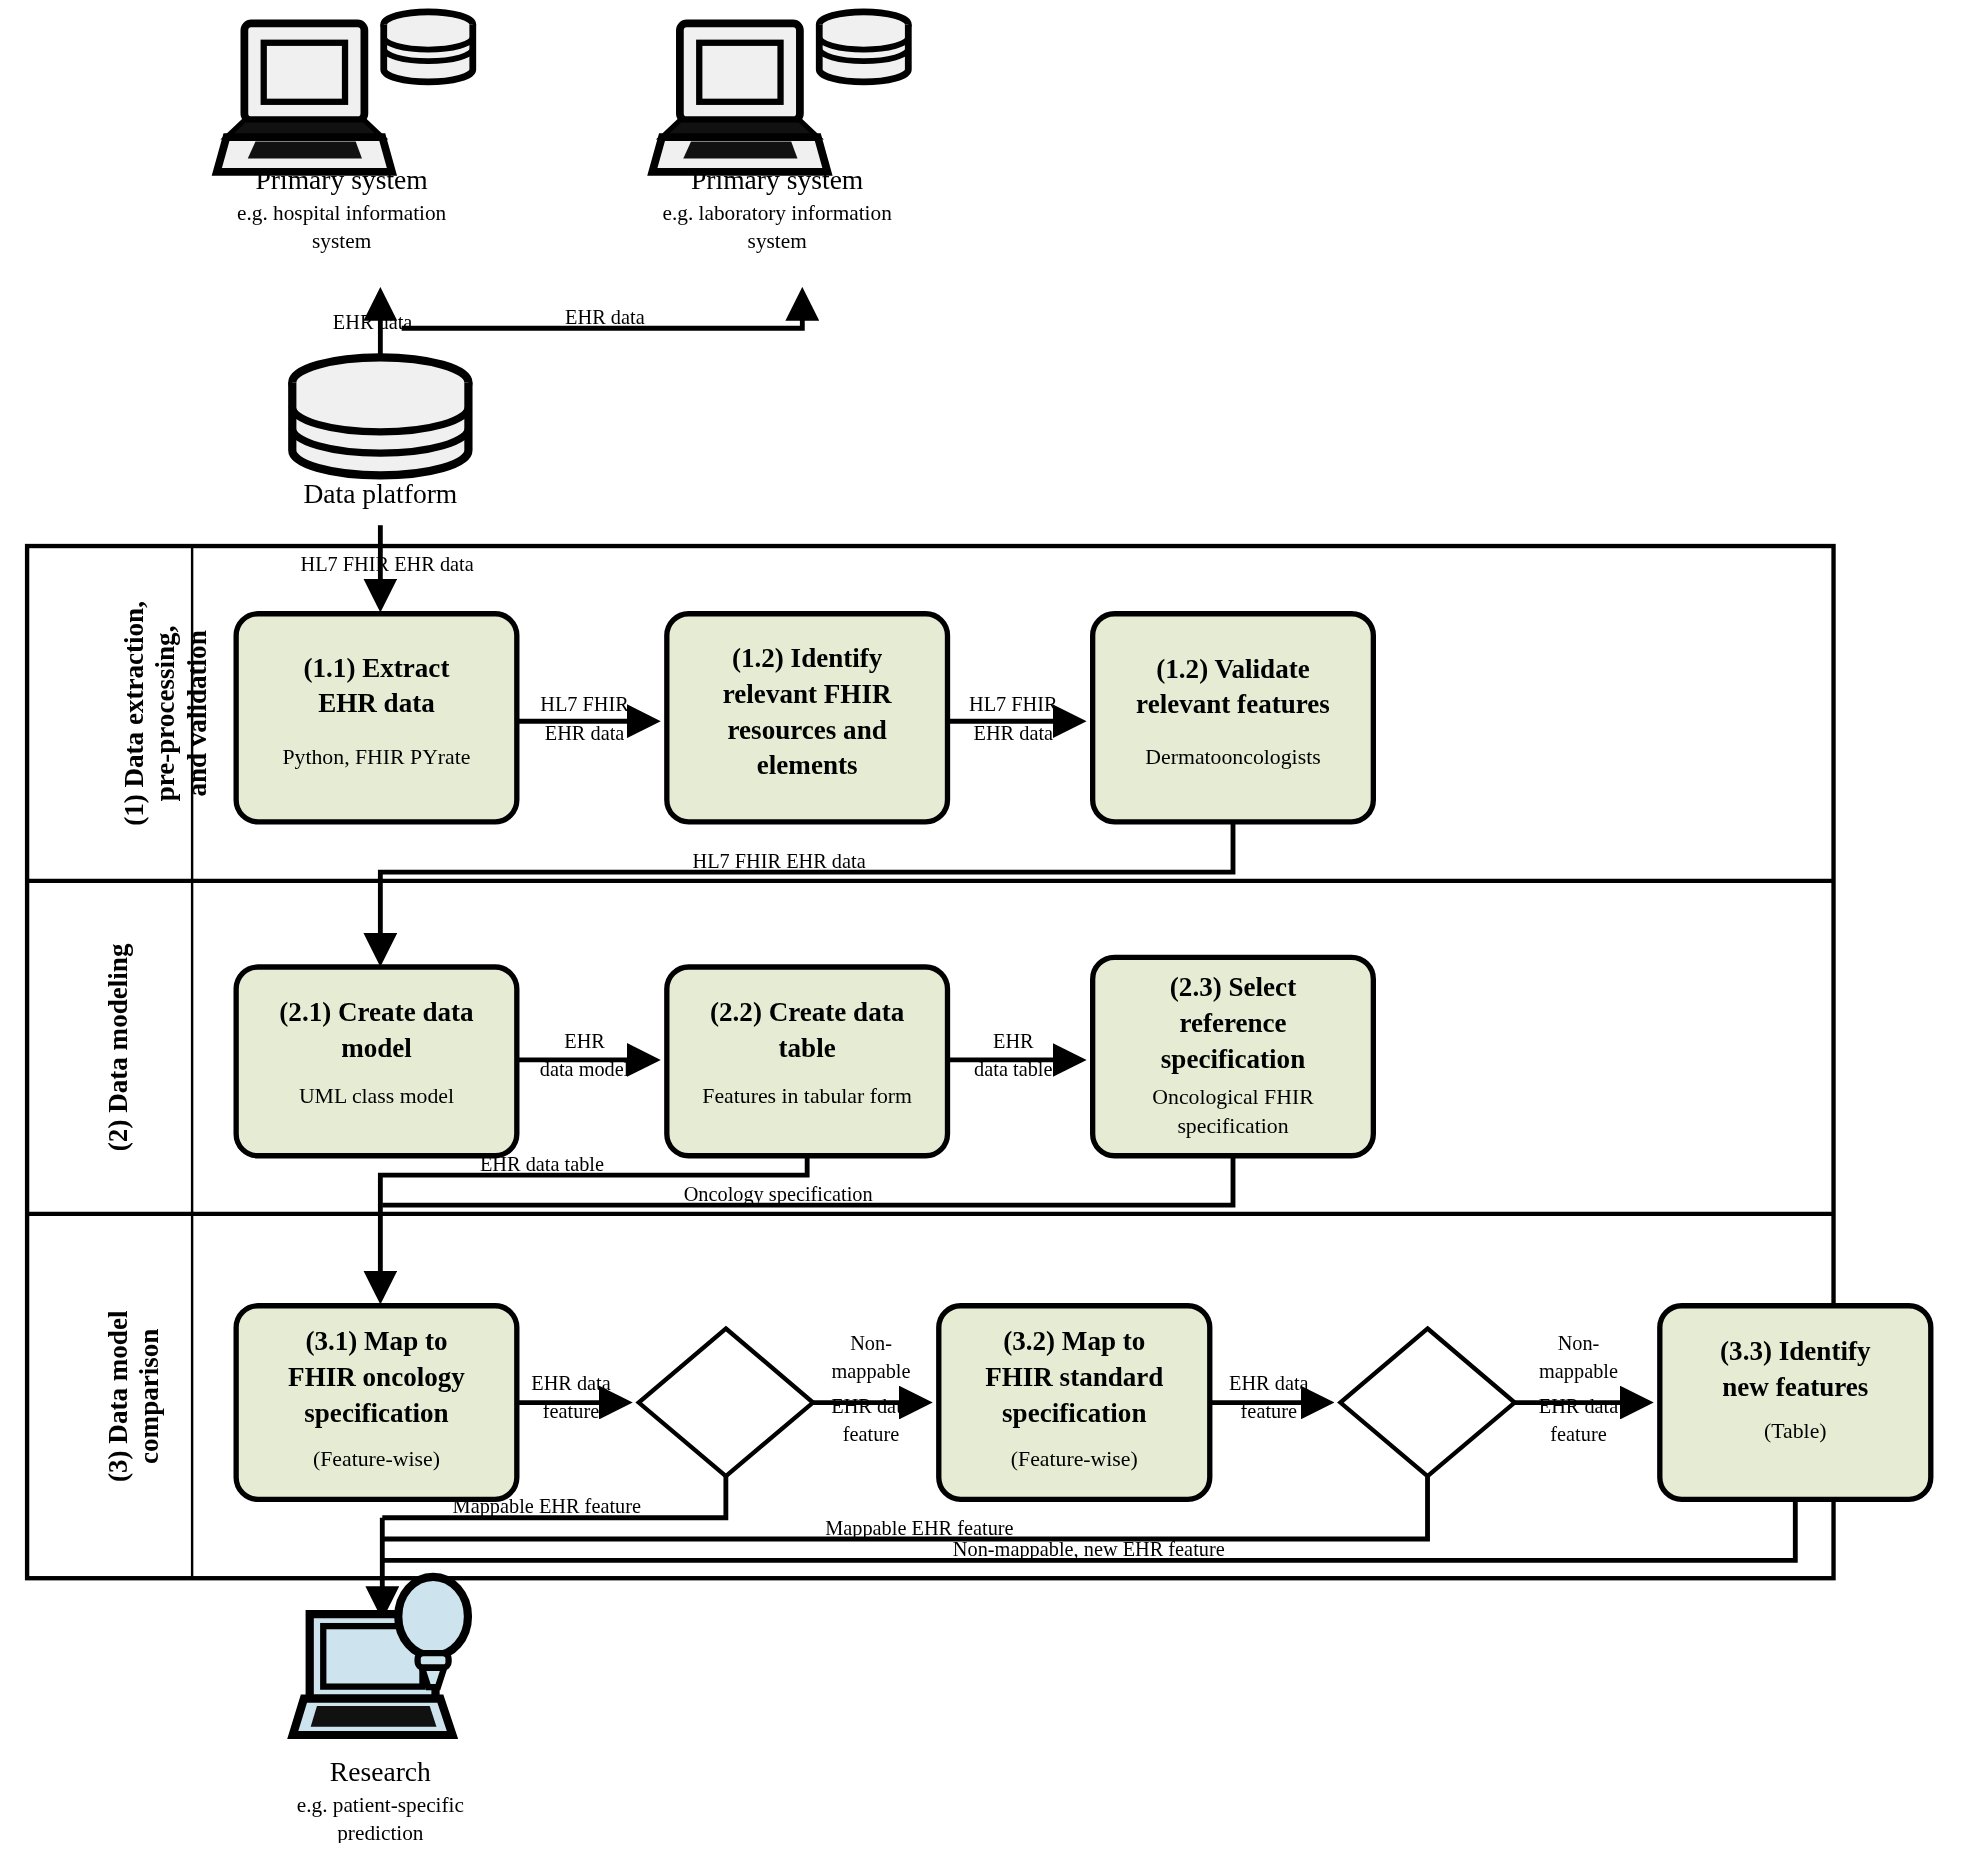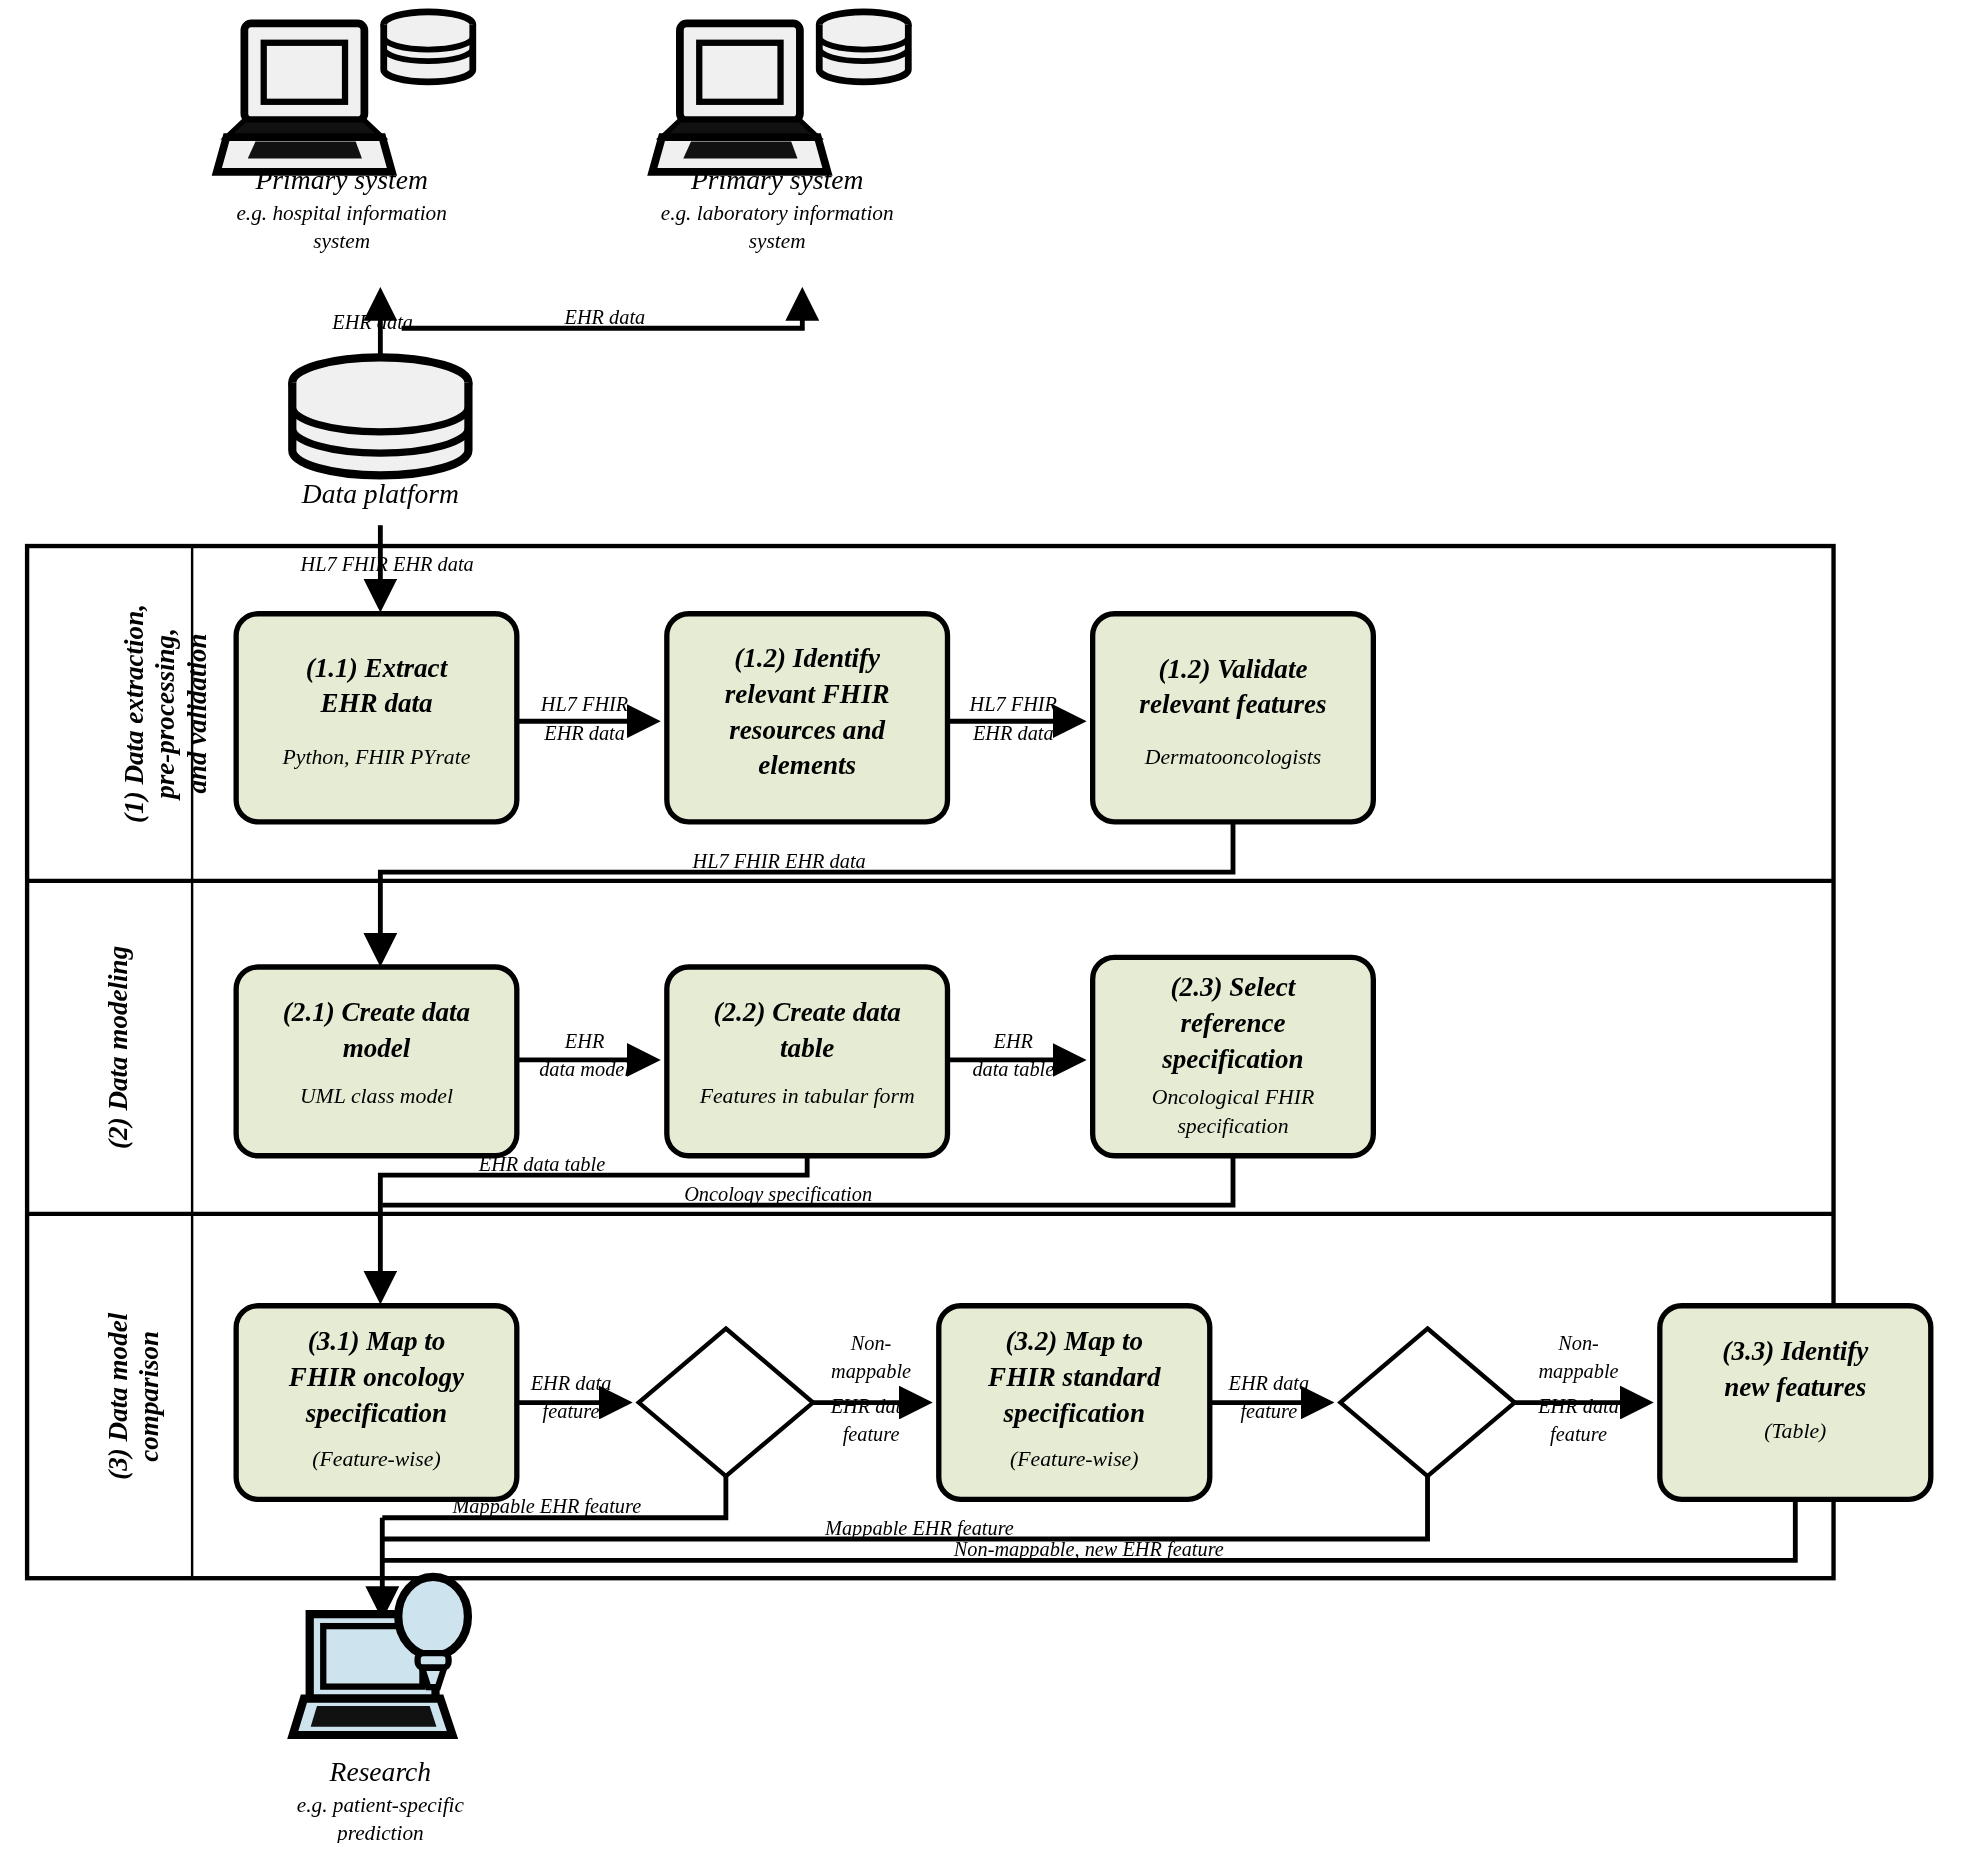--- a/index.html
+++ b/index.html
@@ -1,17 +1,17 @@
 <!DOCTYPE html>
 <html style="font-size:7.7px"><head>
 <meta charset="utf-8">
 <style>
   html,body{margin:0;padding:0;background:#ffffff;}
   body{font-family:"Liberation Serif", serif;}
-  #stage{position:relative;width:1985px;height:1843px;background:#fff;overflow:hidden;font-style:italic;}
+  #stage{position:relative;width:1985px;height:1843px;background:#fff;overflow:hidden;}
   svg#diagram{position:absolute;left:0;top:0;width:1985px;height:1861px;}
   .lane-border{fill:none;stroke:#000;stroke-width:9;}
   .lane-div{stroke:#000;stroke-width:9;}
   .lane-sep{stroke:#000;stroke-width:5;}
   .pbox{fill:#e6ecd4;stroke:#000;stroke-width:11;}
   .diamond{fill:#ffffff;stroke:#000;stroke-width:9;}
   .conn{stroke:#000;stroke-width:10;fill:none;}
   text{font-family:"Liberation Serif", serif;fill:#000;}
   .t-title{font-size:57px;}
   .t-sub{font-size:44px;}

